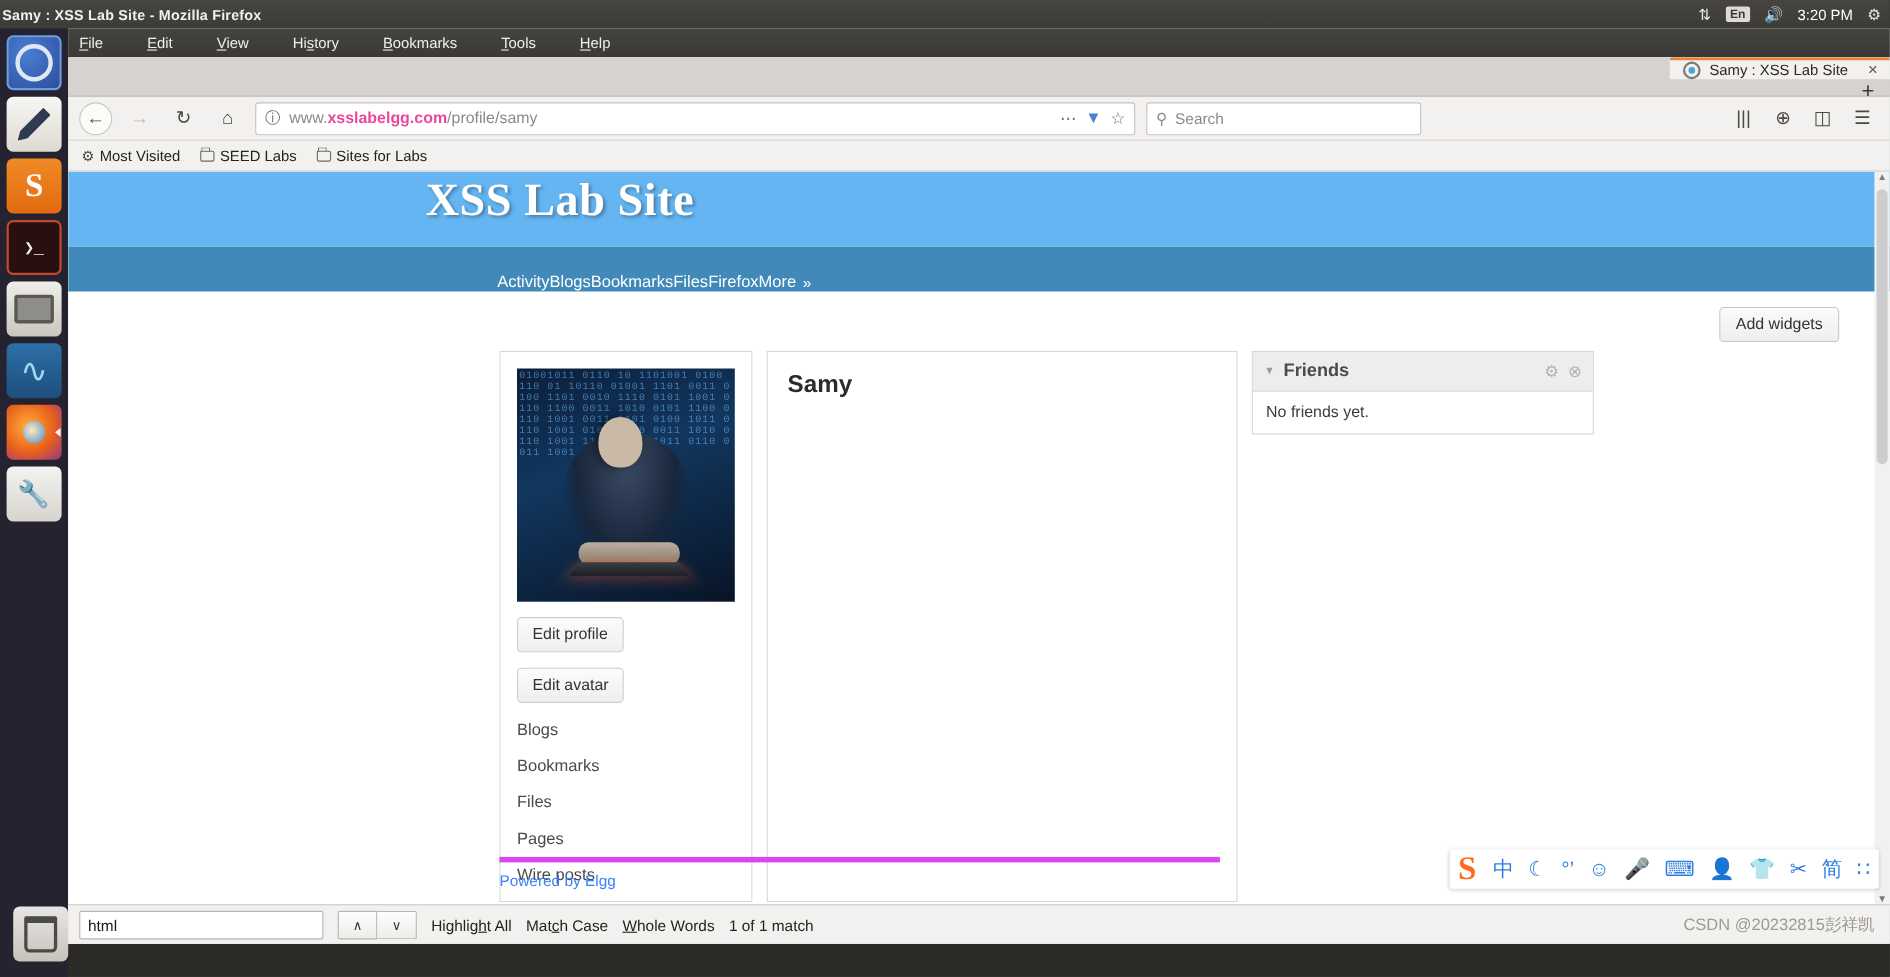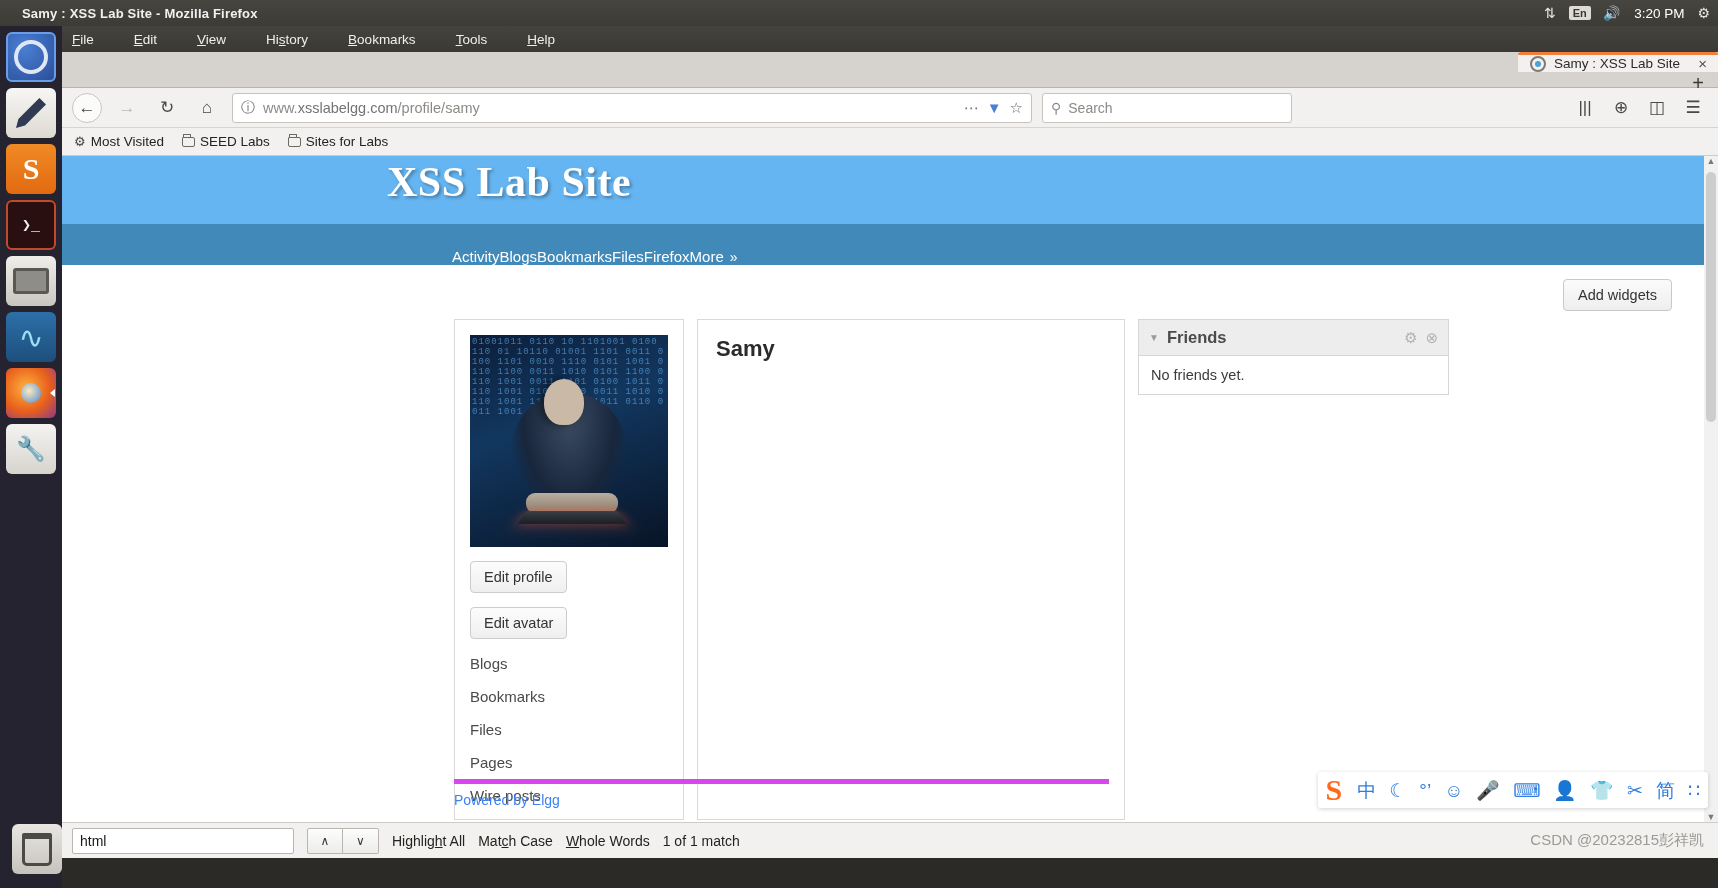--- a/index.html
+++ b/index.html
@@ -11,21 +11,21 @@
   }
 
   
   #titlebar {
     position: absolute; top: 0; left: 0; width: 1718px; height: 26px;
     background: linear-gradient(to bottom, #474540, #3c3b36);
     color: #f2f1f0;
     font-size: 13px; font-weight: bold;
     display: flex; align-items: center;
   }
-  #titlebar .wtitle { margin-left: 22px; letter-spacing: 0.2px; }
+  #titlebar .wtitle { margin-left: 2px; letter-spacing: 0.2px; }
   #tray {
     position: absolute; right: 8px; top: 0; height: 26px;
     display: flex; align-items: center; gap: 13px;
     font-weight: normal; font-size: 13px;
   }
   #tray .tray-ico { color: #e8e7e5; font-size: 14px; line-height: 1; }
   #tray .lang {
     background: #dedbd6; color: #3a3833; font-size: 11px; font-weight: bold;
     padding: 1px 4px; border-radius: 2px;
   }
@@ -113,21 +113,21 @@
   .navbtn.round { border: 1px solid #c9c5c0; border-radius: 50%; background: #fbfbfa; }
   .navbtn.disabled { color: #bdb9b4; }
   #urlbar {
     flex: 1 1 auto; height: 30px; background: #ffffff;
     border: 1px solid #c6c2bd; border-radius: 3px;
     display: flex; align-items: center; padding: 0 8px; gap: 8px;
     font-size: 14.5px; max-width: 800px;
   }
   #urlbar .ibadge { color: #6d6b67; font-size: 14px; }
   #urlbar .urltext { flex: 1 1 auto; color: #8d8a86; }
-  #urlbar .urltext b { color: #737373; font-weight: normal; }
+  #urlbar .urltext b { color: #ec4899; font-weight: bold; }
   #urlbar .uicon { color: #6d6b67; font-size: 15px; }
   #urlbar .shield { color: #4b7fd4; }
   #searchbar {
     width: 250px; height: 30px; background: #ffffff;
     border: 1px solid #c6c2bd; border-radius: 3px;
     display: flex; align-items: center; padding: 0 8px; gap: 7px;
     font-size: 14px; color: #8d8a86;
   }
   #navright { display: flex; align-items: center; gap: 6px; margin-left: auto; }
 

